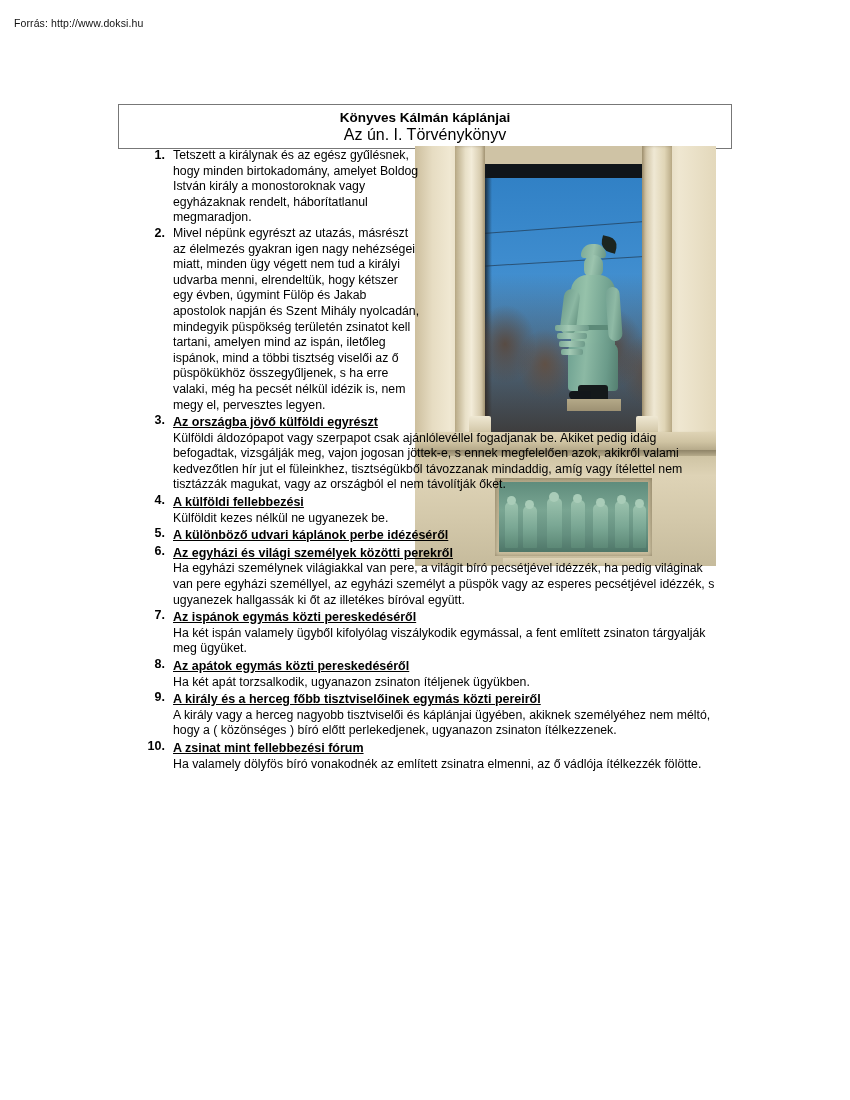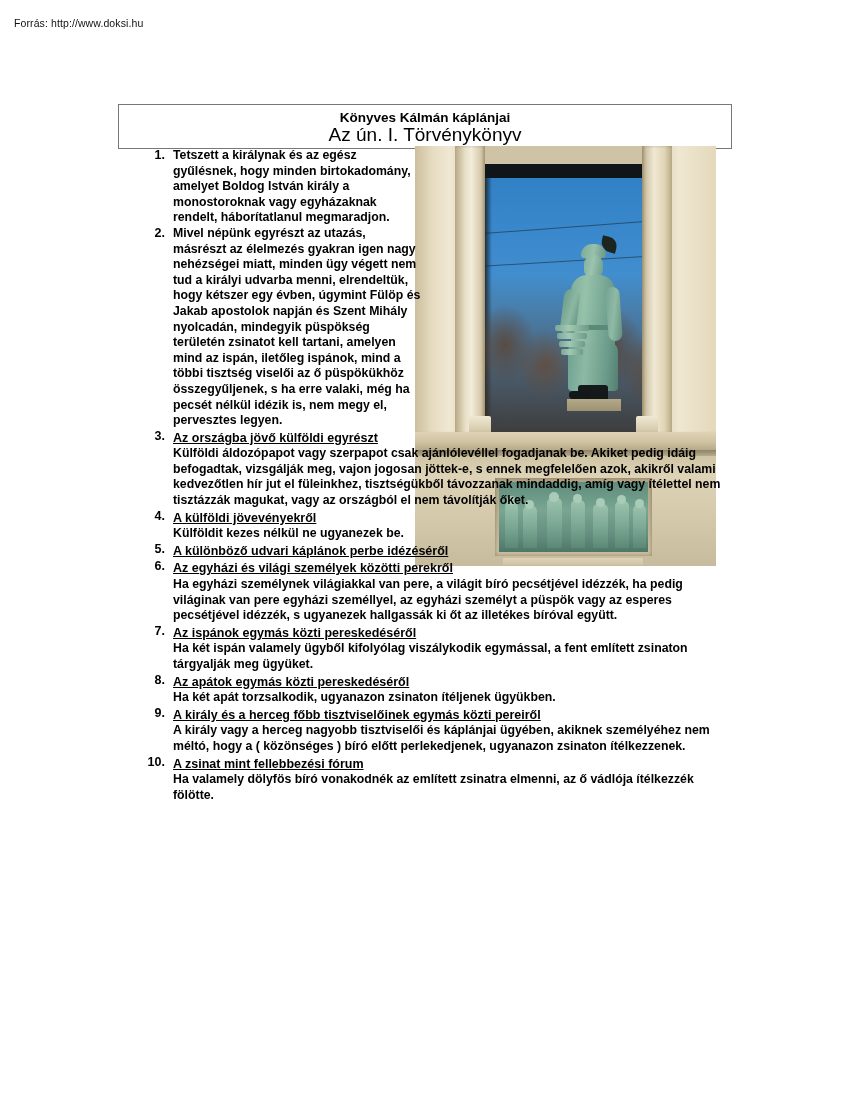--- a/index.html
+++ b/index.html
@@ -38,21 +38,21 @@
     text-align: center;
     padding: 4px 0 5px 0;
     background: #ffffff;
   }
   .title-main {
     font-size: 13.5px;
     font-weight: bold;
     line-height: 17px;
   }
   .title-sub {
-    font-size: 19px;
+    font-size: 16px;
     line-height: 17px;
   }
 
   
   .content {
     position: absolute;
     left: 140px;
     top: 148px;
     width: 582px;
   }
@@ -79,21 +79,20 @@
     line-height: 15.6px;
     display: inline;
   }
   .item-head-wrap {
     line-height: 15.6px;
   }
   .item-body {
     font-size: 12.3px;
     line-height: 15.6px;
     text-align: left;
-    font-weight: bold;
   }
 
   
   .narrow { width: 265px; }
   .narrow .item-body { width: 248px; }
 
   
   .figure {
     position: absolute;
     left: 415px;
@@ -374,21 +373,21 @@
     </div>
 
     <div class="item">
       <div class="item-num">3.</div>
       <div class="item-head-wrap"><span class="item-head">Az országba jövő külföldi egyrészt</span></div>
       <div class="item-body">Külföldi áldozópapot vagy szerpapot csak ajánlólevéllel fogadjanak be. Akiket pedig idáig befogadtak, vizsgálják meg, vajon jogosan jöttek-e, s ennek megfelelően azok, akikről valami kedvezőtlen hír jut el füleinkhez, tisztségükből távozzanak mindaddig, amíg vagy ítélettel nem tisztázzák magukat, vagy az országból el nem távolítják őket.</div>
     </div>
 
     <div class="item">
       <div class="item-num">4.</div>
-      <div class="item-head-wrap"><span class="item-head">A külföldi jövevényekről</span></div>
+      <div class="item-head-wrap"><span class="item-head">A külföldi fellebbezési</span></div>
       <div class="item-body">Külföldit kezes nélkül ne ugyanezek be.</div>
     </div>
 
     <div class="item">
       <div class="item-num">5.</div>
       <div class="item-head-wrap"><span class="item-head">A különböző udvari káplánok perbe idézéséről</span></div>
     </div>
 
     <div class="item">
       <div class="item-num">6.</div>

